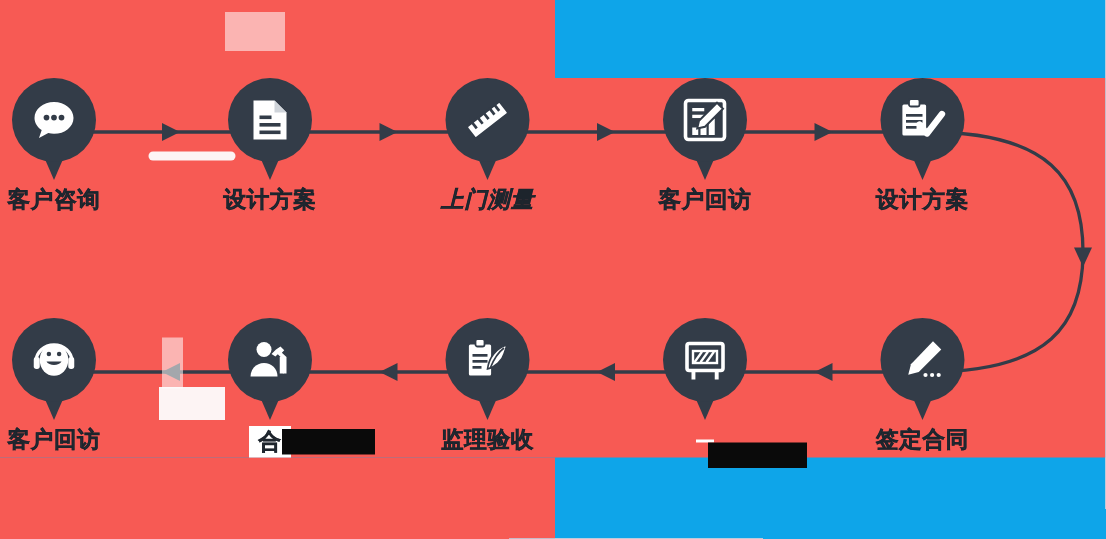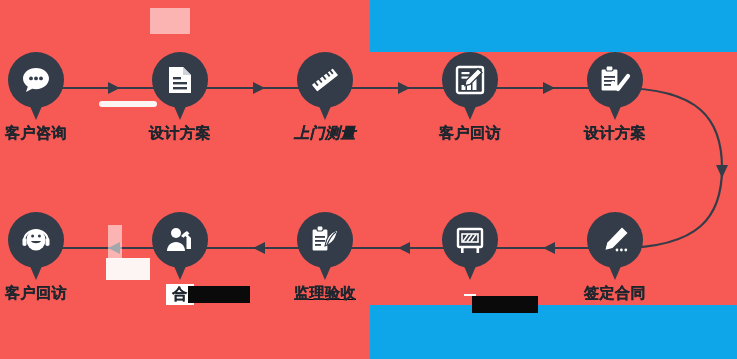--- a/index.html
+++ b/index.html
@@ -242,21 +242,21 @@
           <rect x="21.5" y="13" width="2.6" height="11" fill="#fff"></rect>
         </svg>
       </div>
     </div>
     <div class="node-label redacted">
       <span>合</span>
       <span class="bar" style="left:22px;width:62px;"></span>
     </div>
   </div>
 
-  <div class="node" style="left:325px;top:212px;text-decoration:underline;">
+  <div class="node" style="left:325px;top:212px;">
     <div class="pin">
       <div class="pin-tail"></div>
       <div class="pin-body"></div>
       <div class="pin-glyph">
         <svg width="32" height="32" viewBox="0 0 32 32">
           <rect x="3" y="5" width="16" height="22" rx="1.6" fill="#fff" stroke="#333C48" stroke-width="1.2"></rect>
           <rect x="8" y="2" width="6" height="5" rx="1.4" fill="#fff" stroke="#333C48" stroke-width="1.2"></rect>
           <rect x="6" y="12" width="10" height="1.8" fill="#333C48"></rect>
           <rect x="6" y="16" width="10" height="1.8" fill="#333C48"></rect>
           <rect x="6" y="20" width="6" height="1.8" fill="#333C48"></rect>

